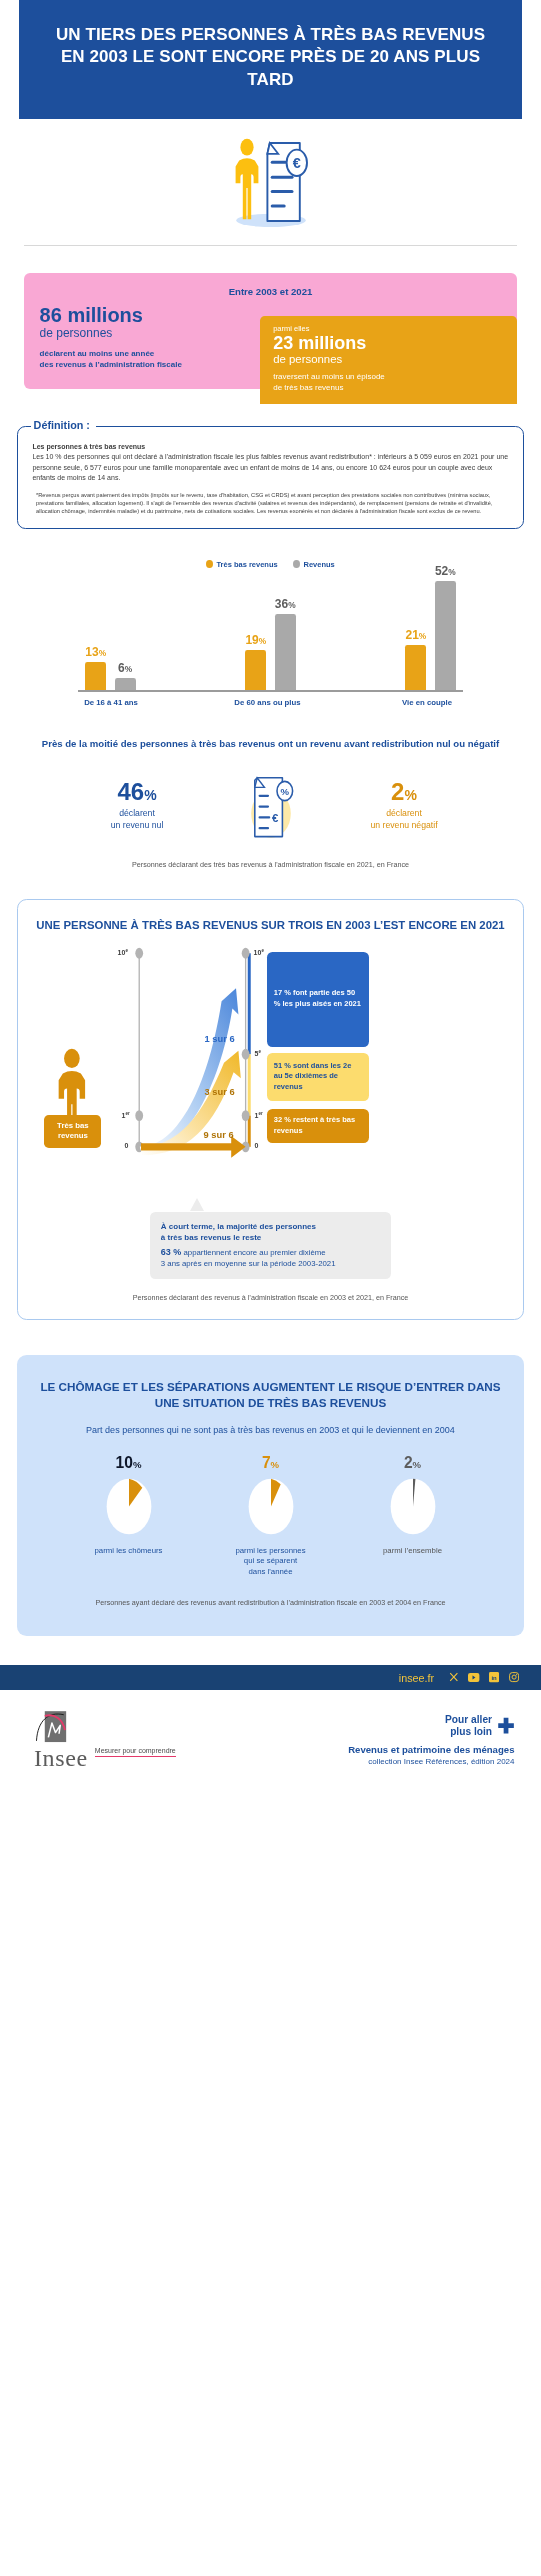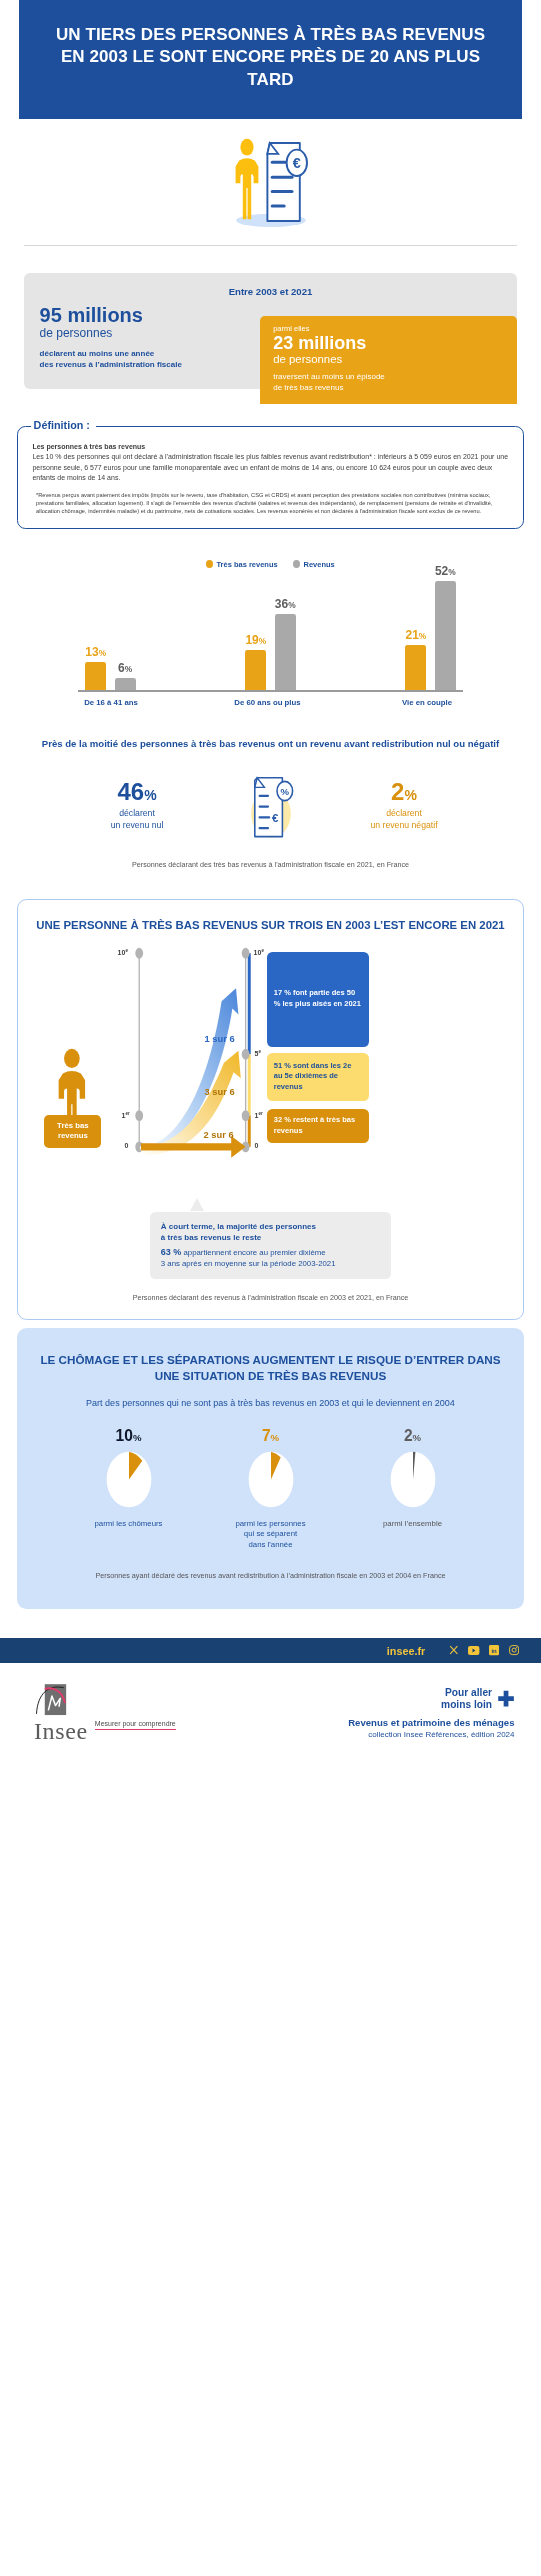--- a/index.html
+++ b/index.html
@@ -45,21 +45,21 @@
     height: 0.6px;
     background: #d8d8d8;
   }
 
   
   .figures-wrap {
     margin: 27px 24px 0;
     position: relative;
   }
   .grey-card {
-    background: #e5e5e5;
+    background: #f9a8d4;
     border-radius: 6px;
     padding: 13.2px 15.6px 18px;
     min-height: 87px;
     position: relative;
   }
   .grey-card .entre {
     text-align: center;
     color: #1d4f9c;
     font-weight: bold;
     font-size: 9.6px;
@@ -295,21 +295,21 @@
   .callout .l1 {
     color: #1d4f9c; font-weight: bold; font-size: 8px; line-height: 1.38;
   }
   .callout .l2 {
     color: #1d4f9c; font-size: 7.8px; line-height: 1.4; margin-top: 3px;
   }
   .callout .l2 b { font-size: 9px; }
 
   
   .chomage-card {
-    margin: 8px 17px 0;
+    margin: 35px 17px 0;
     background: #cfe2fa;
     border-radius: 9.6px;
     padding: 24px 14px 28px;
   }
   .chomage-card .sec-title { font-size: 11.7px; }
   .chomage-sub {
     color: #1d4f9c; font-size: 9px; line-height: 1.45;
     text-align: center; margin-top: 13.2px; font-weight: normal;
   }
   .pies { display: flex; justify-content: center; gap: 34px; margin-top: 18px; }
@@ -324,21 +324,21 @@
     margin-top: 29px;
     background: #194273;
     height: 25px;
     display: flex;
     align-items: center;
     justify-content: flex-end;
     padding-right: 21.7px;
     gap: 8.4px;
   }
   .footer-bar .site {
-    color: #f3c43a; font-size: 10.8px; font-weight: bold; margin-right: 15px;
+    color: #f3c43a; font-size: 10.8px; font-weight: normal; margin-right: 6px;
   }
   .soc {
     width: 11.4px; height: 11.4px; display: inline-flex;
     align-items: center; justify-content: center;
   }
   .footer-bottom {
     display: flex; align-items: center; justify-content: space-between;
     padding: 20.4px 26.5px 18px 34px;
   }
   .logo-block { display: flex; align-items: flex-end; gap: 7.2px; }
@@ -381,21 +381,21 @@
       <line x1="102" y1="120" x2="122" y2="120" stroke="#2a5caa" stroke-width="5" stroke-linecap="round"></line>
       <ellipse cx="143" cy="48" rx="17" ry="22" fill="#ffffff" stroke="#2a5caa" stroke-width="3.2"></ellipse>
       <text x="143" y="57" font-size="24" font-weight="bold" fill="#2a5caa" text-anchor="middle" font-family="'Liberation Sans',sans-serif">€</text>
     </svg>
   </div>
   <div class="hero-rule"></div>
 
   <div class="figures-wrap">
     <div class="grey-card">
       <div class="entre">Entre 2003 et 2021</div>
-      <div class="big-blue">95 millions</div>
+      <div class="big-blue">86 millions</div>
       <div class="sub-blue">de personnes</div>
       <div class="desc-blue" style="white-space:pre-line">déclarent au moins une année
 des revenus à l’administration fiscale</div>
     </div>
     <div class="orange-card">
       <div class="parmi">parmi elles</div>
       <div class="num">23 millions</div>
       <div class="pers">de personnes</div>
       <div class="trav" style="white-space:pre-line">traversent au moins un épisode
 de très bas revenus</div>
@@ -569,21 +569,21 @@
       <div class="tick-lbl" style="left:88px;top:176px">1<sup>er</sup></div>
       <div class="tick-lbl" style="left:91px;top:207px">0</div>
 
       <div class="tick-lbl" style="left:220px;top:13.2px">10<sup>e</sup></div>
       <div class="tick-lbl" style="left:221px;top:114px">5<sup>e</sup></div>
       <div class="tick-lbl" style="left:221px;top:176px">1<sup>er</sup></div>
       <div class="tick-lbl" style="left:221px;top:207px">0</div>
 
       <div class="arrow-lbl" style="left:171px;top:99px;color:#2a67c4">1 sur 6</div>
       <div class="arrow-lbl" style="left:171px;top:152px;color:#b07407">3 sur 6</div>
-      <div class="arrow-lbl" style="left:170px;top:195px;color:#b07407">2 sur 6</div>
+      <div class="arrow-lbl" style="left:170px;top:195px;color:#b07407">9 sur 6</div>
 
       <div class="cb-blue" style="left:233px;top:17px;width:102px;height:95px;display:flex;align-items:center">17 % font partie des 50 % les plus aisés en 2021</div>
       <div class="cb-yellow" style="left:233px;top:118px;width:102px;height:48px;display:flex;align-items:center">51 % sont dans les 2e au 5e dixièmes de revenus</div>
       <div class="cb-orange" style="left:233px;top:174px;width:102px;height:34px;display:flex;align-items:center">32 % restent à très bas revenus</div>
 
       <div class="tbr-badge" style="left:10.8px;top:180px;width:57px;white-space:pre-line">Très bas
 revenus</div>
     </div>
 
     <div style="margin-top:18px">
@@ -688,21 +688,21 @@
       </div>
       <div style="padding-bottom:13.2px">
         <div class="tagline">Mesurer pour comprendre</div>
         <div class="tagline-rule"></div>
       </div>
     </div>
 
     <div class="far-block">
       <div class="far-top">
         <span style="white-space:pre-line">Pour aller
-moins loin</span>
+plus loin</span>
         <span class="plus-sign">✚</span>
       </div>
       <div class="far-title">Revenus et patrimoine des ménages</div>
       <div class="far-sub">collection Insee Références, édition 2024</div>
     </div>
   </div>
 
 </div>
 
 

